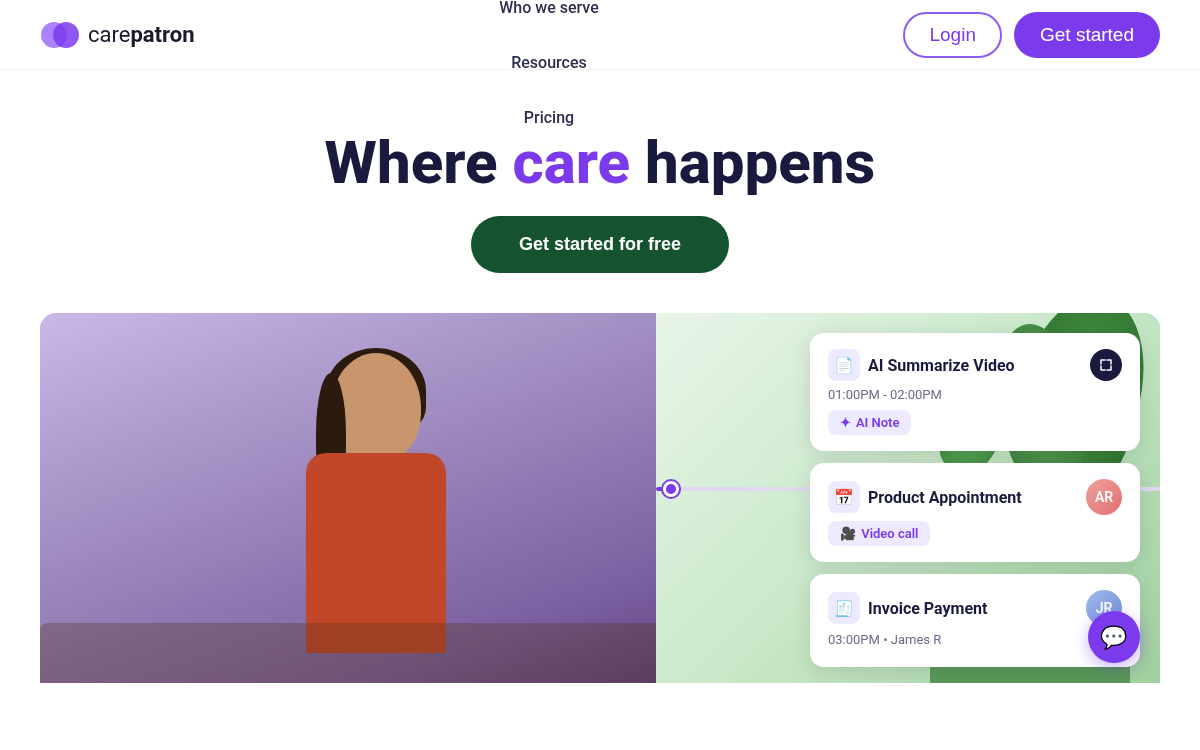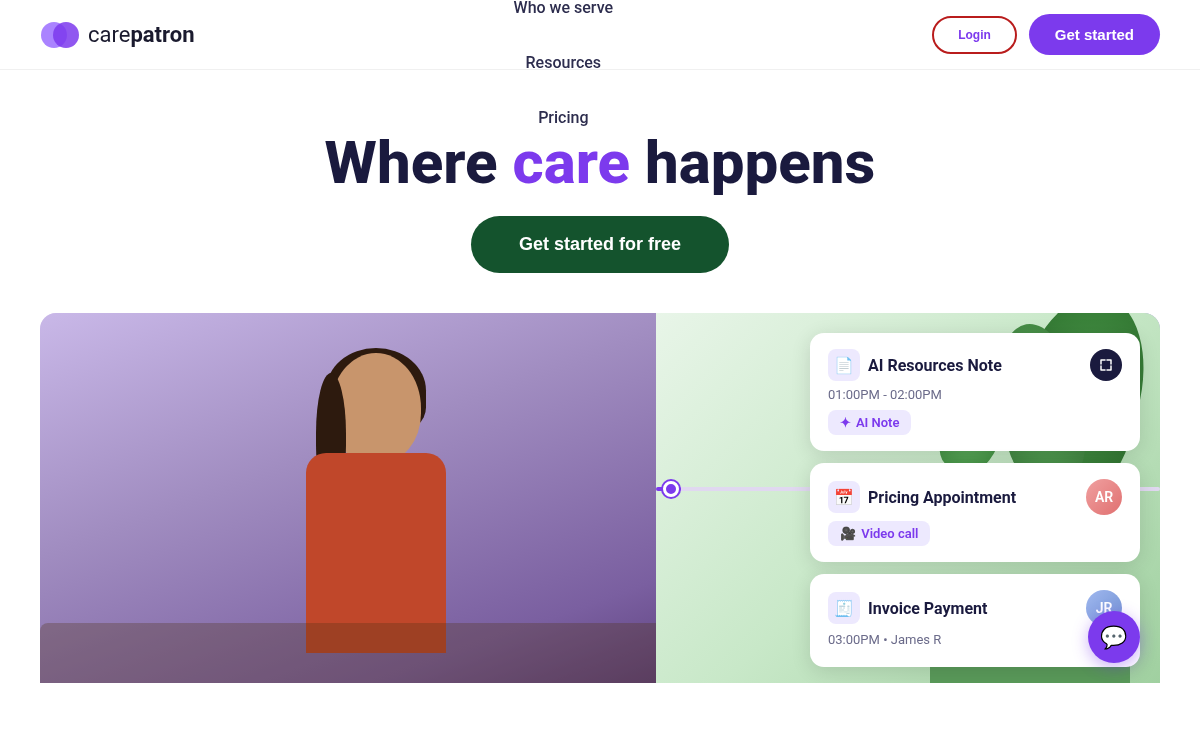--- a/index.html
+++ b/index.html
@@ -12,27 +12,27 @@
       border-bottom: 1px solid #f0f0f0;
       position: relative; z-index: 10; gap: 36px;
     }
     .nav-logo { display: flex; align-items: center; gap: 8px; cursor: pointer; }
     .logo-text { font-size: 22px; font-weight: 700; color: #1a1a2e; }
     .logo-text span { color: #1a1a2e; font-weight: 400; }
     .nav-links { display: flex; align-items: center; gap: 36px; flex-direction: column; }
     .nav-link { font-size: 16px; color: #2d2d4e; cursor: pointer; font-weight: 500; text-decoration: none; }
     .nav-actions { display: flex; align-items: center; gap: 12px; }
     .btn-login {
-      padding: 10px 24px; border: 2px solid #b91c1c; border-radius: 999px;
-      background: transparent; color: #7c3aed; font-size: 12px; font-weight: 700;
+      padding: 10px 24px; border: 2px solid #8b5cf6; border-radius: 999px;
+      background: transparent; color: #7c3aed; font-size: 19px; font-weight: 400;
       cursor: pointer;
     }
     .btn-get-started {
       padding: 12px 26px; border: none; border-radius: 999px;
-      background: #7c3aed; color: #fff; font-size: 15px; font-weight: 700;
+      background: #7c3aed; color: #fff; font-size: 19px; font-weight: 400;
       cursor: pointer;
     }
 
     
     .hero {
       text-align: center; padding: 60px 20px 40px;
     }
     .hero-title {
       font-size: 60px; font-weight: 800; color: #1a1a3e; line-height: 1.1;
       margin-bottom: 20px;
@@ -219,39 +219,39 @@
     <div style="height:100%;width:5%;background:#7c3aed;border-radius:2px;"></div>
     <div style="position:absolute;left:3%;top:50%;transform:translate(-50%,-50%);width:16px;height:16px;border-radius:50%;background:#7c3aed;border:3px solid #fff;box-shadow:0 0 0 2px #7c3aed;"></div>
   </div>
 
   <div class="cards-overlay">
 
     <div class="card">
       <div class="card-header">
         <div class="card-title">
           <div class="card-icon">📄</div>
-          <span>AI Resources Note</span>
+          <span>AI Summarize Video</span>
         </div>
         <div class="expand-btn">
           <svg width="14" height="14" viewBox="0 0 14 14" fill="none">
             <path d="M2 2h4M2 2v4M12 2h-4M12 2v4M2 12h4M2 12v-4M12 12h-4M12 12v-4" stroke="white" stroke-width="1.5" stroke-linecap="round"></path>
           </svg>
         </div>
       </div>
       <div class="card-time">01:00PM - 02:00PM</div>
       <span class="card-badge badge-ai">
         ✦ <span>AI Note</span>
       </span>
     </div>
 
     <div class="card">
       <div class="card-header">
         <div class="card-title">
           <div class="card-icon">📅</div>
-          <span>Pricing Appointment</span>
+          <span>Product Appointment</span>
         </div>
         <div class="card-avatar">
           <span>AR</span>
         </div>
       </div>
       <span class="card-badge badge-video">
         🎥 <span>Video call</span>
       </span>
     </div>
 

